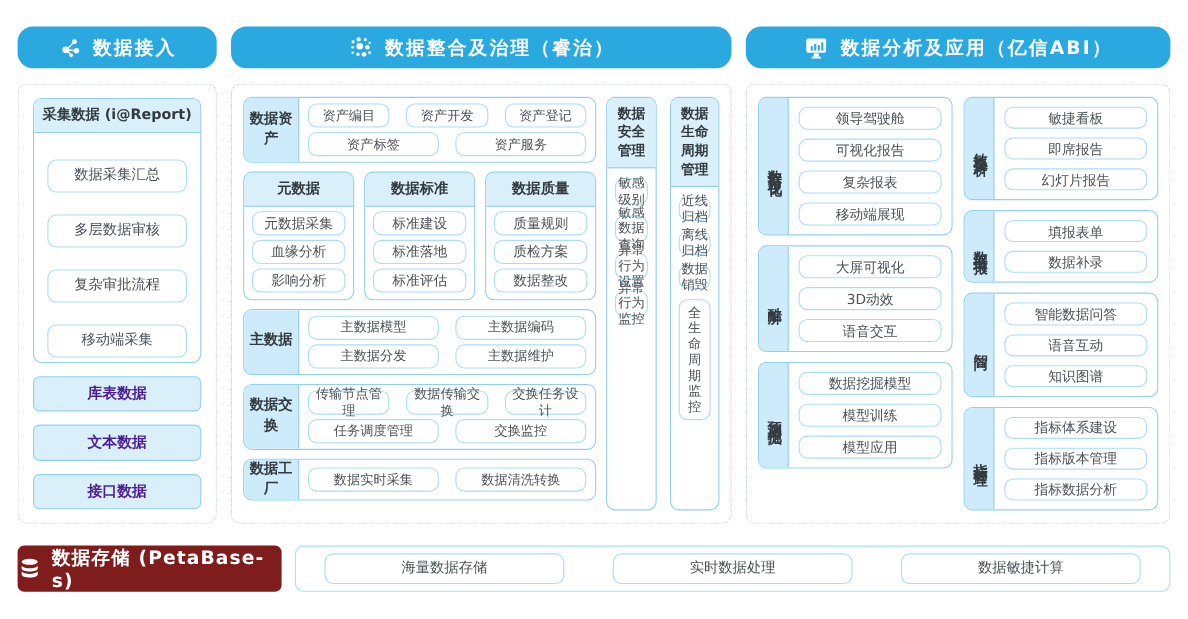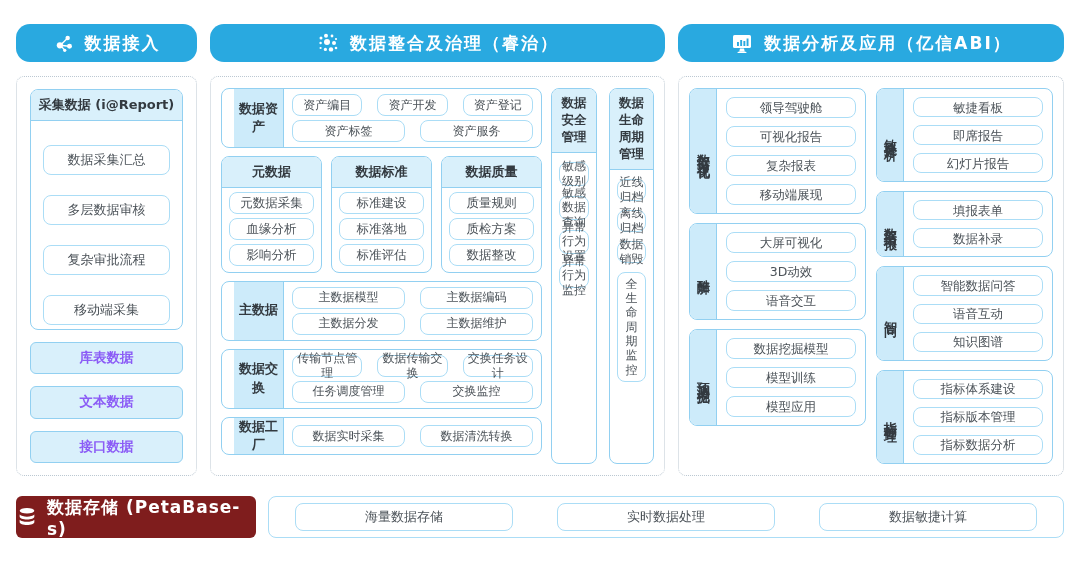--- a/index.html
+++ b/index.html
@@ -22,29 +22,29 @@
             font-size:13px;font-weight:700;color:#333a40;padding:6px 4px;line-height:1.35;}
   .pill{border:1px solid #ABDDF6;border-radius:8px;background:#fff;display:flex;
         align-items:center;justify-content:center;font-size:12.5px;color:#4b5258;
         text-align:center;box-sizing:border-box;line-height:1.2;}
   
   .panel-access{padding:12px 13px;display:flex;flex-direction:column;}
   .collect-body{padding:24px 12px;display:flex;flex-direction:column;gap:20px;}
   .collect-body .pill{height:30px;font-size:13px;}
   .src{margin-top:12px;background:#D9F0FB;border:1px solid #92D0F1;border-radius:6px;
        height:33px;display:flex;align-items:center;justify-content:center;
-       font-size:13.5px;font-weight:600;color:#8b5cf6;}
+       font-size:13.5px;font-weight:600;color:#4c1d95;}
   
   .panel-gov{padding:11px 10px;display:flex;gap:9px;}
   .gov-main{flex:1;display:flex;flex-direction:column;gap:8px;min-width:0;}
   .gov-side{width:103px;flex:none;display:flex;flex-direction:row;gap:12px;}
   .lrow{display:flex;align-items:stretch;}
   .lcell{width:50px;flex:none;background:#CDEBFA;border-right:1px solid #92D0F1;
          display:flex;align-items:center;justify-content:center;text-align:center;
-         font-size:13px;font-weight:700;color:#333a40;line-height:1.4;padding:0 4px;box-sizing:border-box;margin-left:12px;}
+         font-size:13px;font-weight:700;color:#333a40;line-height:1.4;padding:0 4px;box-sizing:border-box;}
   .lbody{flex:1;display:flex;flex-direction:column;justify-content:center;gap:4px;padding:5px 8px;min-width:0;}
   .bl{display:flex;gap:15px;justify-content:space-between;}
   .bl .pill{flex:1;height:22px;font-size:12px;padding:0 2px;}
   .trio{display:flex;gap:9px;}
   .sub{flex:1;min-width:0;}
   .sub-body{padding:4px 7px 6px;display:flex;flex-direction:column;gap:4px;}
   .sub-body .pill{height:22px;}
   .side-head{font-size:12.5px;}
   .side-body{padding:9px 7px;display:flex;flex-direction:column;gap:10px;}
   .side-body .pill{height:24px;font-size:12px;}

